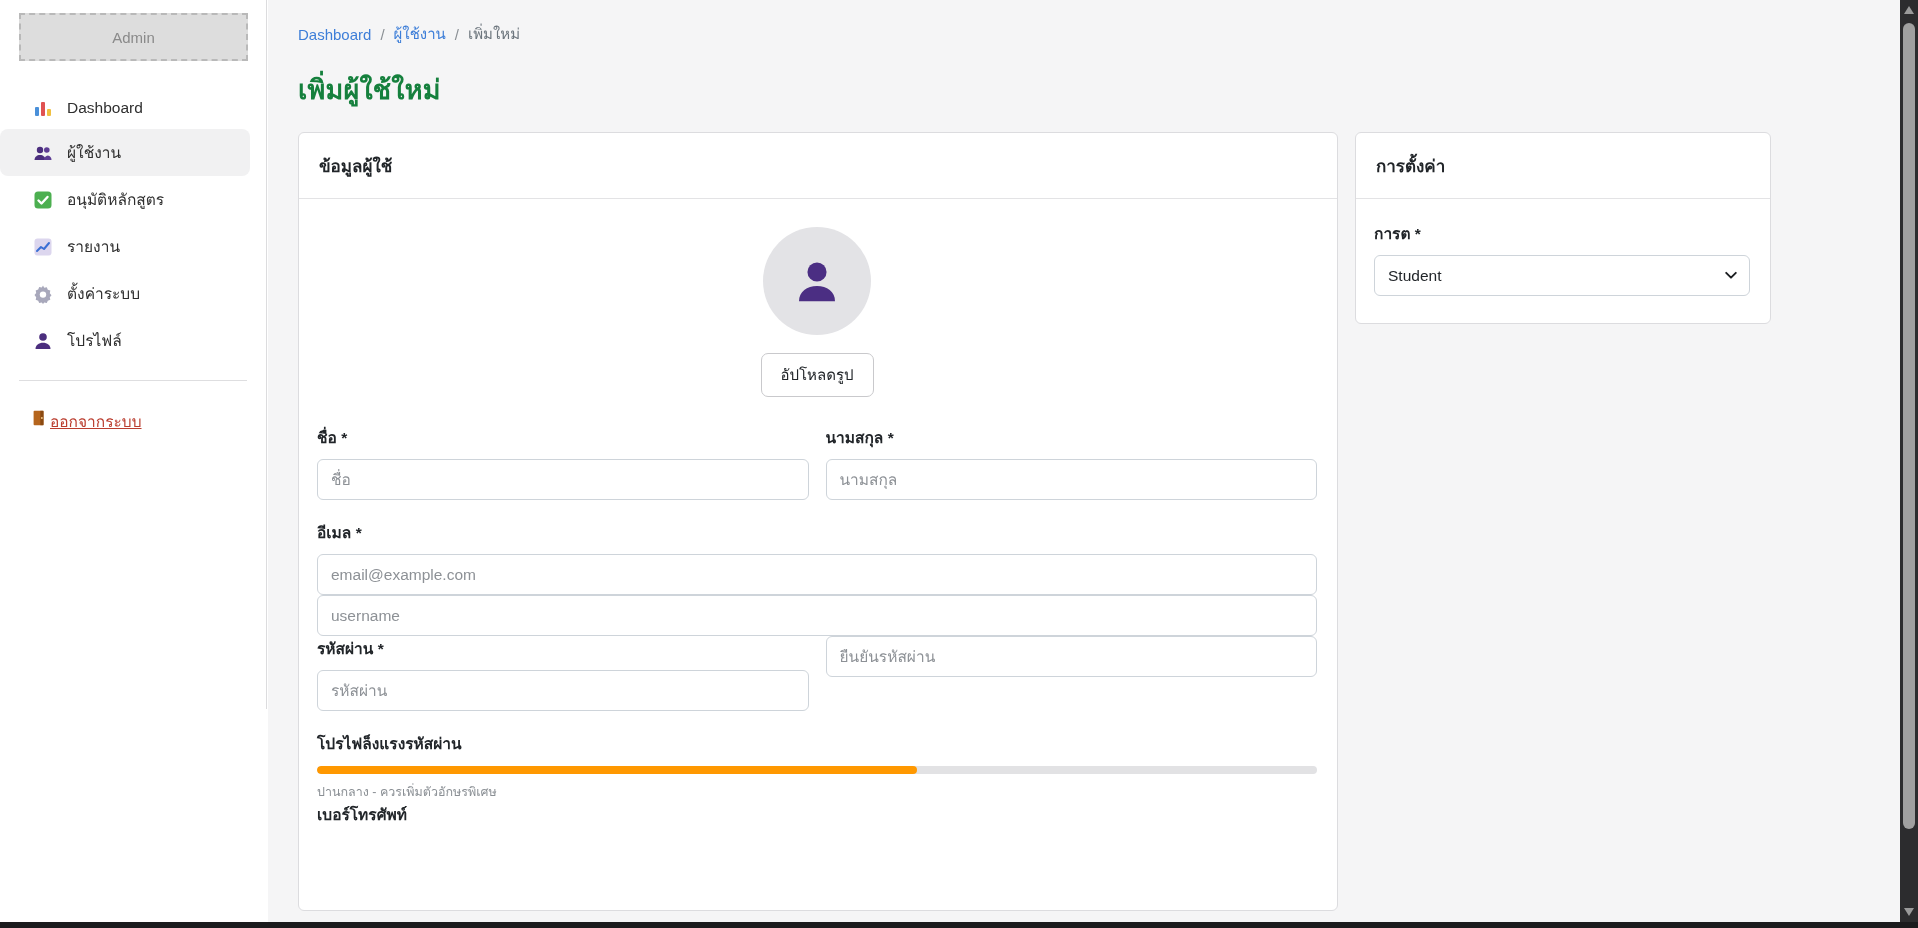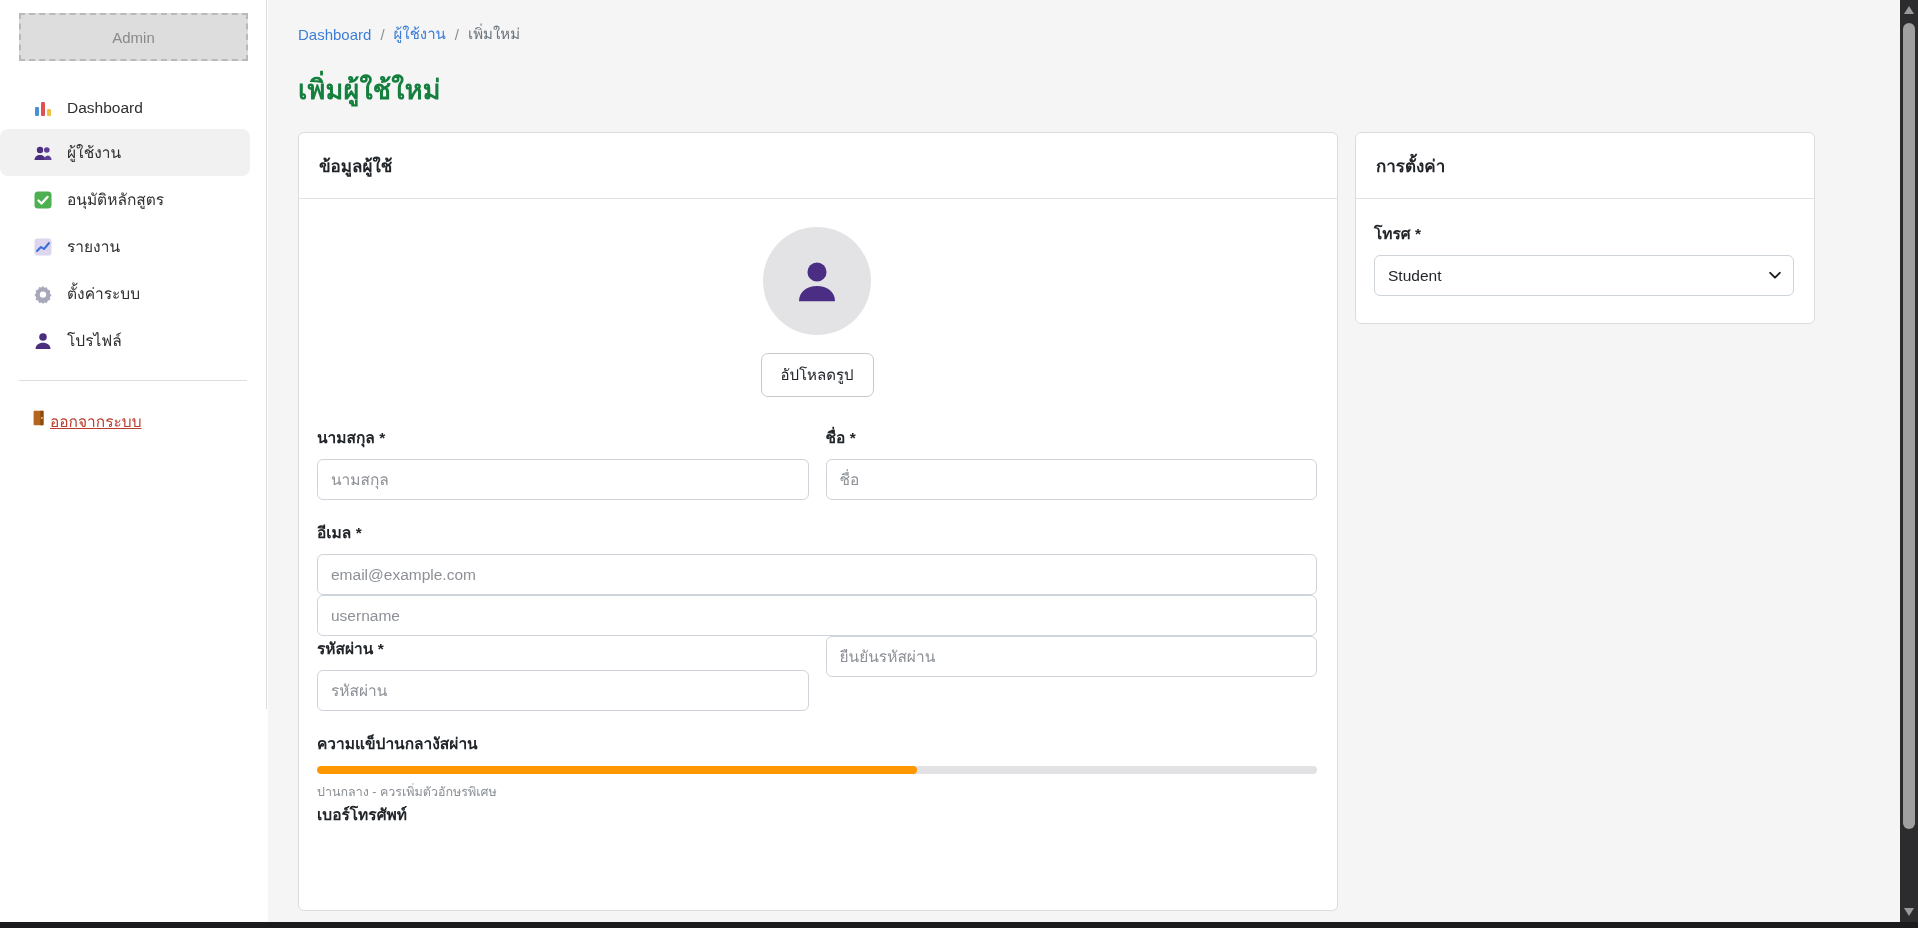--- a/index.html
+++ b/index.html
@@ -28,21 +28,21 @@
              background:#f5f5f6; padding:22px 30px 0 30px; overflow:hidden; }
   .breadcrumb { display:flex; align-items:center; gap:9px; font-size:15px; }
   .breadcrumb .crumb-link { color:#3d7ed8; cursor:pointer; }
   .breadcrumb .crumb-sep { color:#8a8f94; }
   .breadcrumb .crumb-current { color:#6c757d; }
   .page-title { margin-top:22px; font-size:27px; font-weight:700; color:#15803d; letter-spacing:.2px; }
 
   .cards-row { display:flex; align-items:flex-start; gap:17px; margin-top:21px; }
   .card { background:#fff; border:1px solid #dcdcdf; border-radius:6px; }
   .card-main { width:1040px; min-height:779px; }
-  .card-side { width:460px; }
+  .card-side { width:416px; }
   .card-header { padding:19px 20px; font-size:17px; font-weight:700; color:#212529;
                  border-bottom:1px solid #e3e3e5; }
   .card-body { padding:22px 20px 30px 18px; }
 
   
   .avatar-wrap { display:flex; flex-direction:column; align-items:center; }
   .avatar-circle { width:108px; height:108px; border-radius:50%; background:#e3e3e6;
                    display:flex; align-items:center; justify-content:center; margin-top:6px; }
   .upload-btn { margin:18px auto 6px auto; display:block; background:#fff; border:1px solid #c9c9cc;
                 border-radius:7px; padding:9px 19px; font-size:15px; color:#212529; cursor:pointer;
@@ -195,31 +195,31 @@
                 </svg>
             </div>
             <button class="upload-btn">อัปโหลดรูป</button>
           </div>
 
           <div class="form-area">
 
             <div class="frow2">
               <div>
                 <label class="flabel">
+                  <span>ชื่อ</span>
+                  <span class="req">*</span>
+                </label>
+                <input class="tinput" placeholder="ชื่อ" style="">
+              </div>
+              <div>
+                <label class="flabel">
                   <span>นามสกุล</span>
                   <span class="req">*</span>
                 </label>
                 <input class="tinput" placeholder="นามสกุล" style="">
-              </div>
-              <div>
-                <label class="flabel">
-                  <span>ชื่อ</span>
-                  <span class="req">*</span>
-                </label>
-                <input class="tinput" placeholder="ชื่อ" style="">
               </div>
             </div>
 
             <div class="frow">
               <label class="flabel">
                 <span>อีเมล</span>
                 <span class="req">*</span>
               </label>
               <input class="tinput" placeholder="email@example.com" style="">
             </div>
@@ -235,41 +235,41 @@
                   <span class="req">*</span>
                 </label>
                 <input class="tinput" type="password" placeholder="รหัสผ่าน" style="">
               </div>
               <div>
                 <input class="tinput" type="password" placeholder="ยืนยันรหัสผ่าน" style="">
               </div>
             </div>
 
             <div class="frow">
-              <label class="flabel">ความแข็ปานกลางัสผ่าน</label>
+              <label class="flabel">โปรไฟล็งแรงรหัสผ่าน</label>
               <div class="strength-track">
                 <div class="strength-fill" style="width: 60%; background: rgb(255, 152, 0);"></div>
               </div>
               <div class="strength-hint">ปานกลาง - ควรเพิ่มตัวอักษรพิเศษ</div>
             </div>
 
             <div class="frow" style="margin-bottom:6px;">
               <label class="flabel">เบอร์โทรศัพท์</label>
 
             </div>
 
           </div>
         </div>
       </section>
 
       <section class="card card-side">
         <div class="card-header">การตั้งค่า</div>
         <div class="card-body" style="padding-bottom:27px;">
           <label class="flabel">
-            <span>โทรศ</span>
+            <span>การต</span>
             <span class="req">*</span>
           </label>
           <div class="role-select-wrap">
             <select class="role-select">
               <option>Student</option>
             </select>
             <span class="chevron">
               <svg width="14" height="14" viewBox="0 0 16 16">
                   <path d="M2.5 5.5L8 11l5.5-5.5" stroke="#1c1e21" stroke-width="2.2" fill="none" stroke-linecap="round" stroke-linejoin="round"></path>
                 </svg>

